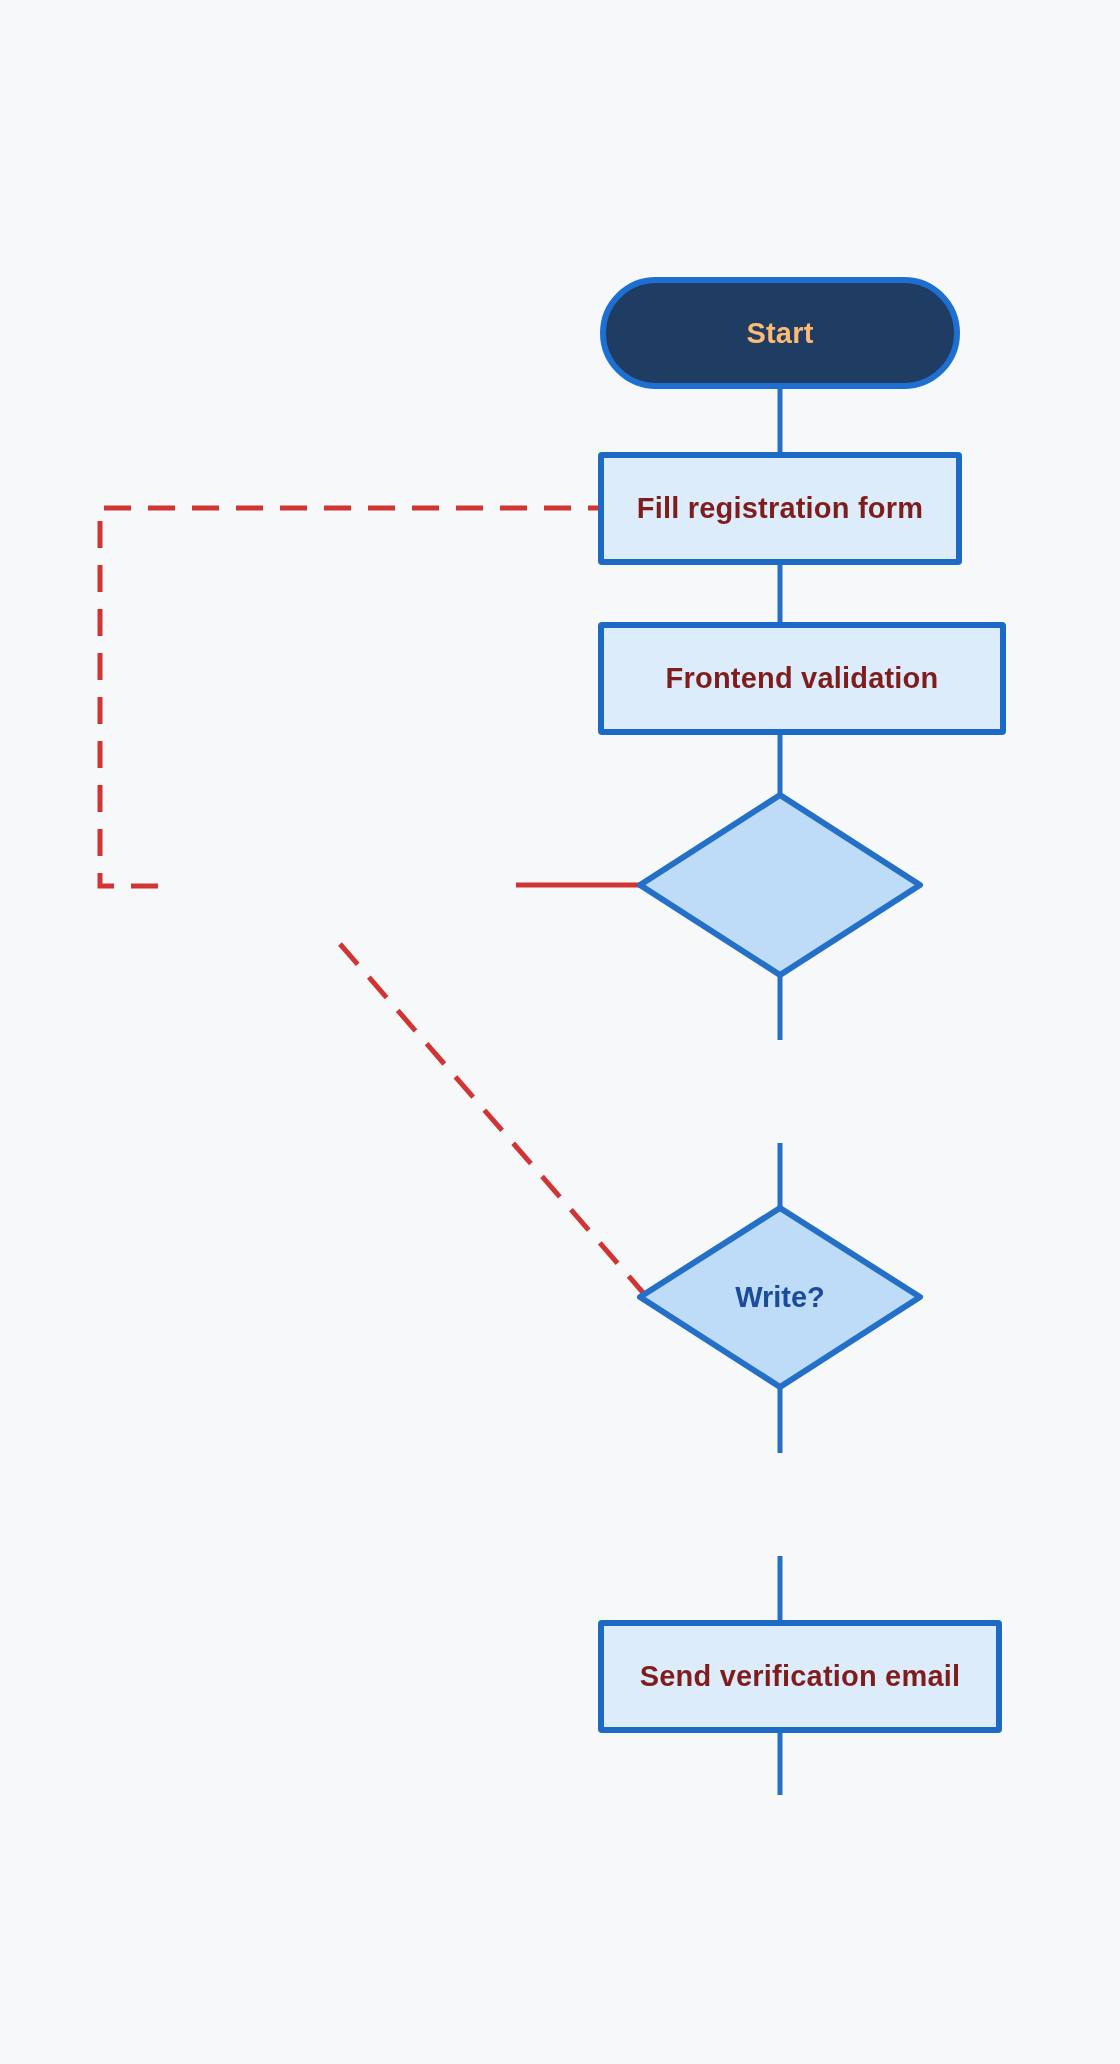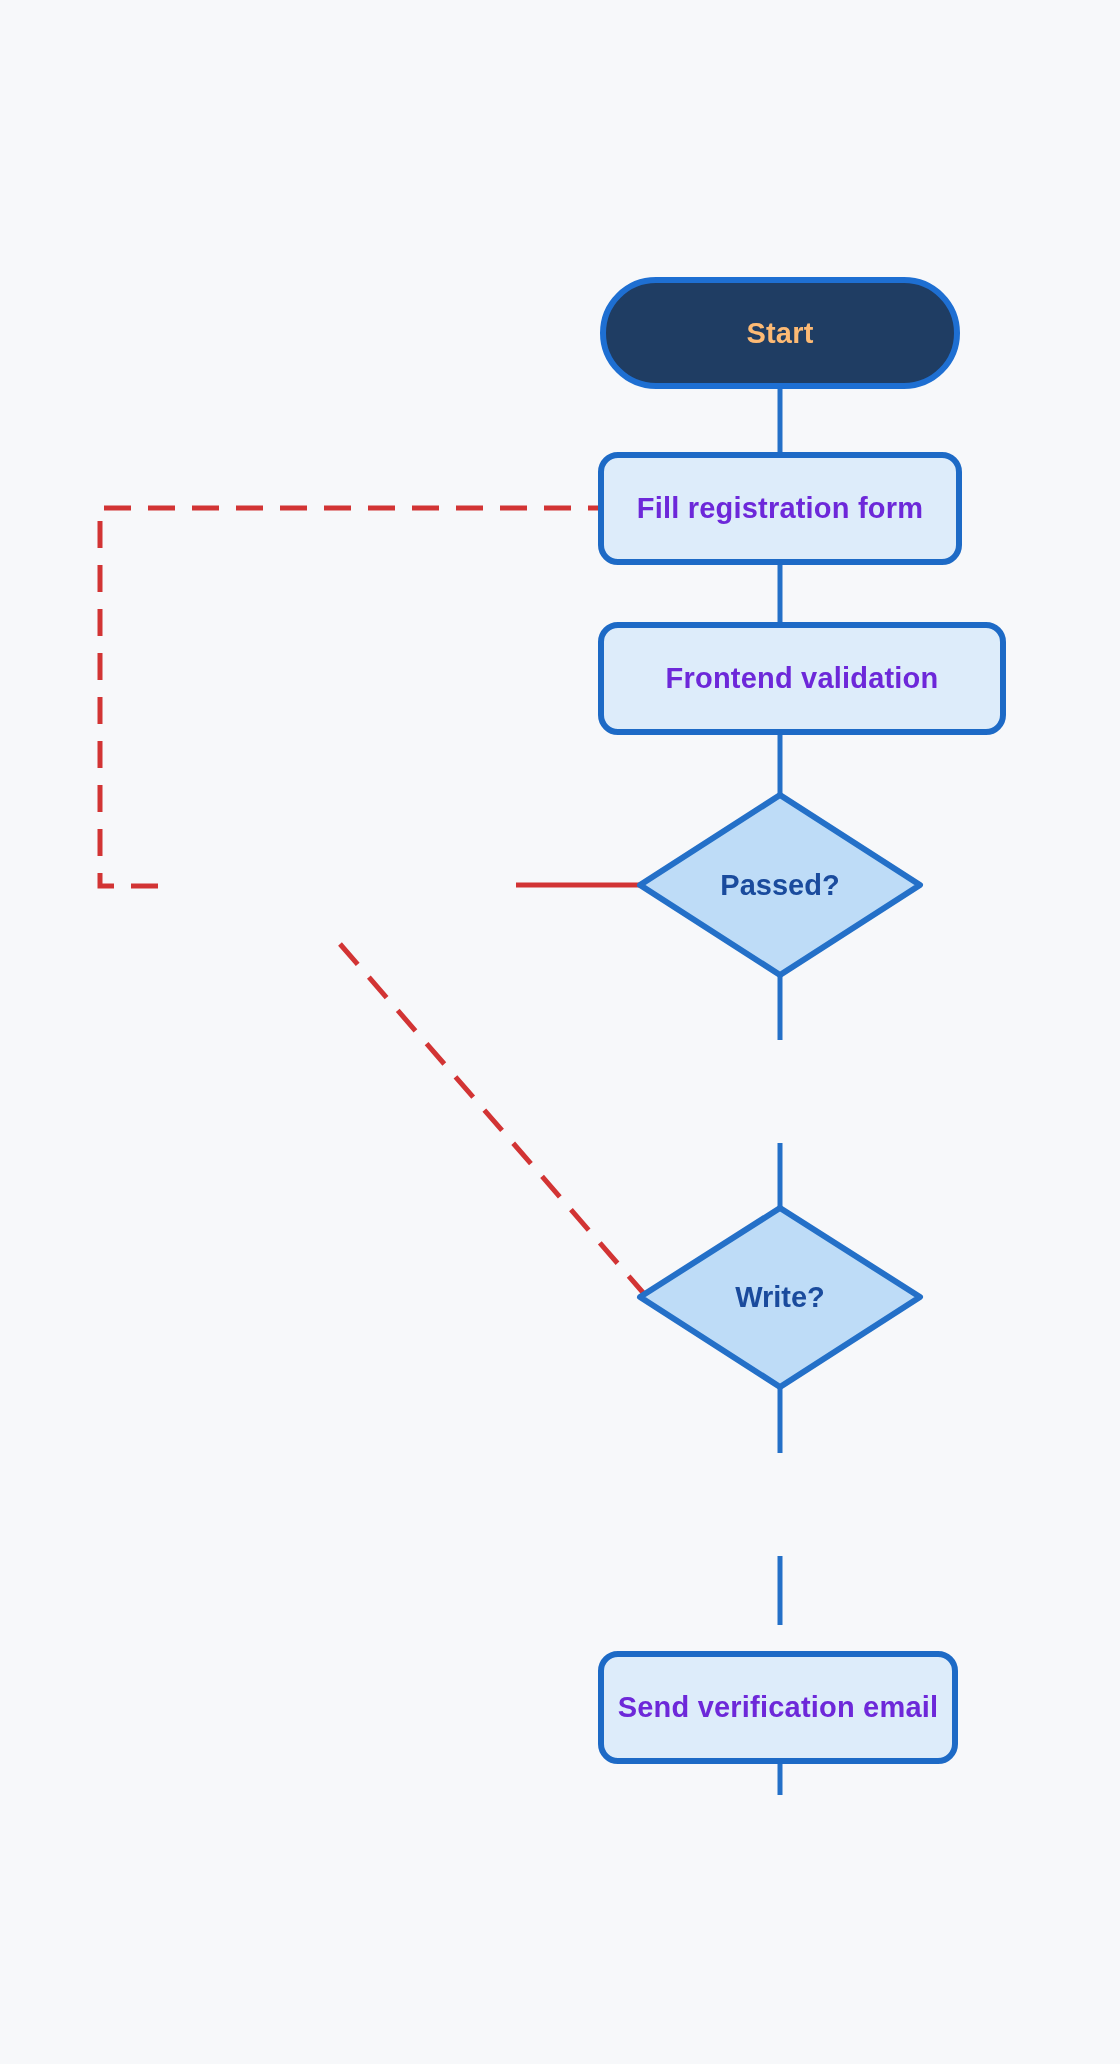--- a/index.html
+++ b/index.html
@@ -36,22 +36,22 @@
   }
   .node.terminal {
     background: #1f3d63;
     border: 6px solid #1e6fd2;
     border-radius: 60px;
     color: #fdba74;
   }
   .node.process {
     background: #ddecfa;
     border: 6px solid #1d6ac6;
-    border-radius: 20px;
-    color: #6d28d9;
+    border-radius: 4px;
+    color: #7f1d1d;
   }
   .node.process-error {
     background: #fbdedd;
     border: 7px solid #d23030;
     border-radius: 30px;
     color: #a5242b;
   }
   .diamond-label {
     position: absolute;
     z-index: 3;
@@ -95,25 +95,24 @@
   </div>
 
   <div class="node process" style="left:598px; top:452px; width:364px; height:113px;">
     <span>Fill registration form</span>
   </div>
 
   <div class="node process" style="left:598px; top:622px; width:408px; height:113px;">
     <span>Frontend validation</span>
   </div>
 
-  <div class="diamond-label" style="left:640px; top:795px; width:280px; height:180px;">Passed?</div>
 
 
 
   <div class="diamond-label" style="left:640px; top:1208px; width:280px; height:179px;">Write?</div>
 
 
-  <div class="node process" style="left:598px; top:1620px; width:360px; height:113px;margin-top:31px;">
+  <div class="node process" style="left:598px; top:1620px; width:404px; height:113px;">
     <span>Send verification email</span>
   </div>
 
 
 </div>
 
 </body></html>

